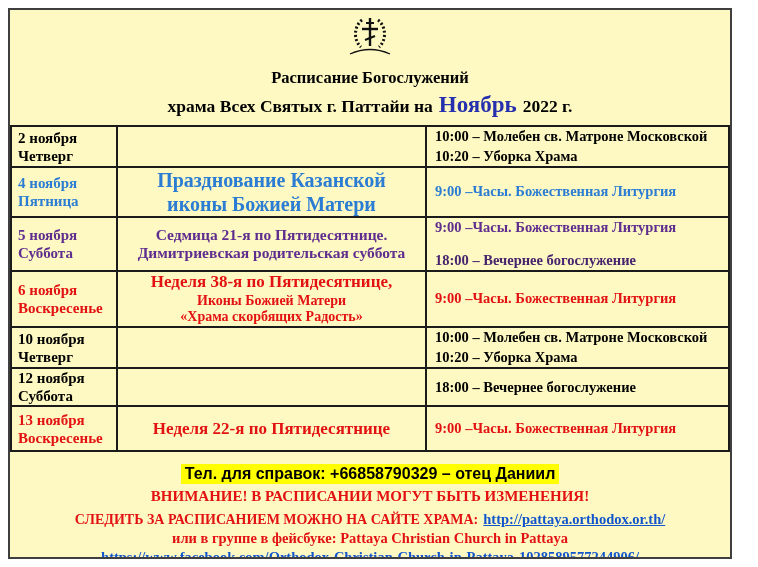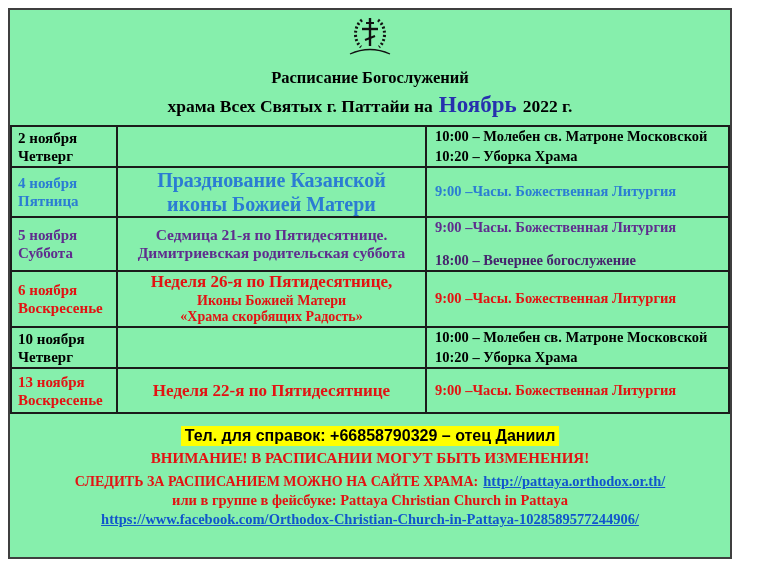--- a/index.html
+++ b/index.html
@@ -1,19 +1,19 @@
 <!DOCTYPE html>
 <html><head>
 <meta charset="utf-8">
 <style>
   * { margin:0; padding:0; box-sizing:border-box; }
   html,body { width:758px; height:567px; background:#ffffff; font-family:"Liberation Serif","DejaVu Serif",serif; }
   #frame {
     position:absolute; left:8px; top:8px; width:724px; height:551px;
-    border:2px solid #3f3f3f; background:#86efac; overflow:hidden;
+    border:2px solid #3f3f3f; background:#fef9c3; overflow:hidden;
   }
   #logo-wrap { text-align:center; margin-top:4px; height:44px; }
   #title { text-align:center; font-weight:bold; font-size:16.5px; color:#000; margin-top:10px; }
   #subtitle { text-align:center; font-weight:bold; font-size:17.5px; color:#000; margin-top:4px; }
   #subtitle .month { font-size:23px; color:#2630ae; margin:0 6px; }
   table { width:100%; border-collapse:collapse; table-layout:fixed; margin-top:7px; }
   col.c1 { width:106px; } col.c2 { width:309px; }
   td { border:2px solid #1b1b1b; vertical-align:middle; font-weight:bold; overflow:hidden; }
   td.date { padding-left:6px; font-size:15px; line-height:1.2; }
   td.event { text-align:center; line-height:1.2; }
@@ -113,41 +113,51 @@
         <div class="c-purple-dk gap-top">18:00 – Вечернее богослужение</div>
       </td>
     </tr>
 
     <tr class="r3">
       <td class="date c-red">
         <div>6 ноября</div>
         <div>Воскресенье</div>
       </td>
       <td class="event c-red">
-        <div class="ev-red-lg">Неделя 26-я по Пятидесятнице,</div>
+        <div class="ev-red-lg">Неделя 38-я по Пятидесятнице,</div>
         <div class="ev-red-sm">Иконы Божией Матери</div>
         <div class="ev-red-sm">«Храма скорбящих Радость»</div>
       </td>
       <td class="times c-red">
         <div>9:00 –Часы. Божественная Литургия</div>
       </td>
     </tr>
 
     <tr class="r4">
       <td class="date">
         <div>10 ноября</div>
         <div>Четверг</div>
       </td>
       <td class="event"></td>
       <td class="times">
         <div>10:00 – Молебен св. Матроне Московской</div>
         <div>10:20 – Уборка Храма</div>
       </td>
     </tr>
 
+    <tr class="r5">
+      <td class="date">
+        <div>12 ноября</div>
+        <div>Суббота</div>
+      </td>
+      <td class="event"></td>
+      <td class="times">
+        <div>18:00 – Вечернее богослужение</div>
+      </td>
+    </tr>
 
     <tr class="r6">
       <td class="date c-red">
         <div>13 ноября</div>
         <div>Воскресенье</div>
       </td>
       <td class="event c-red ev-red-lg">
         <div>Неделя 22-я по Пятидесятнице</div>
       </td>
       <td class="times c-red">

